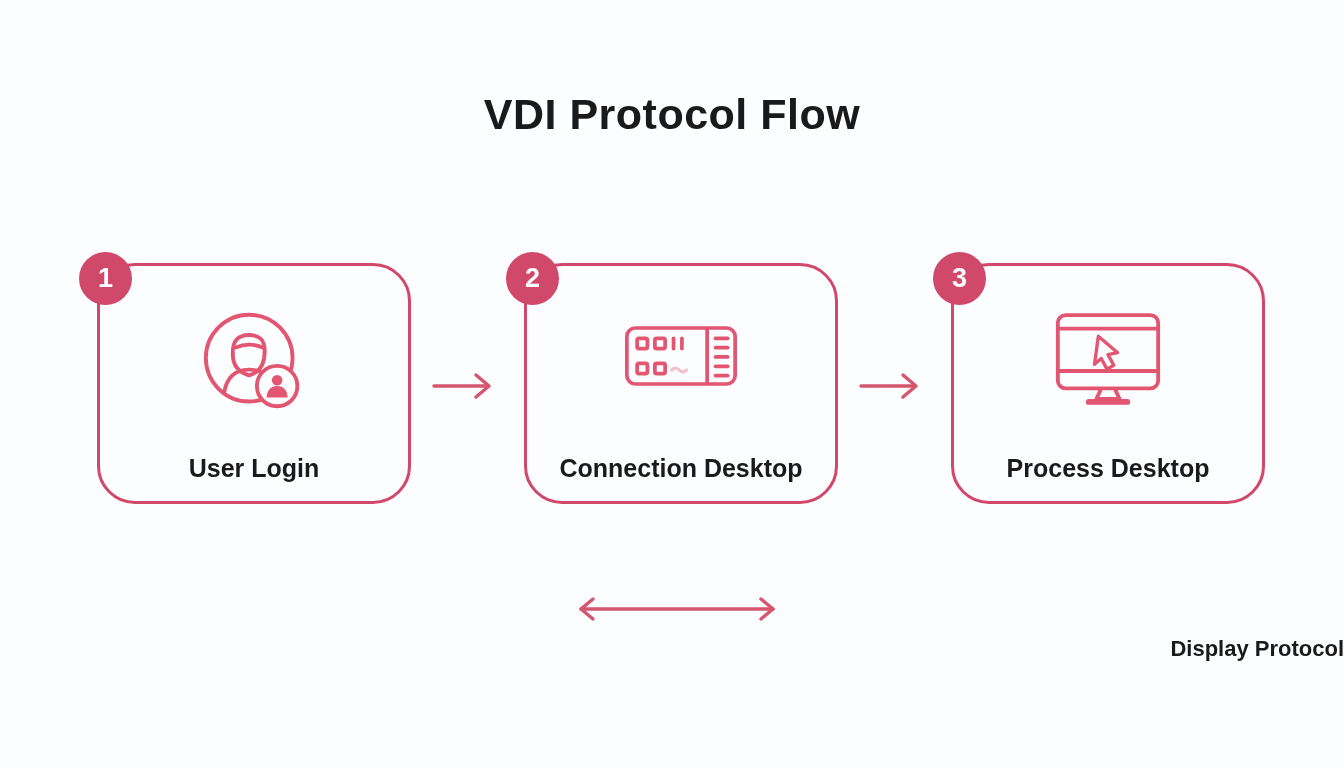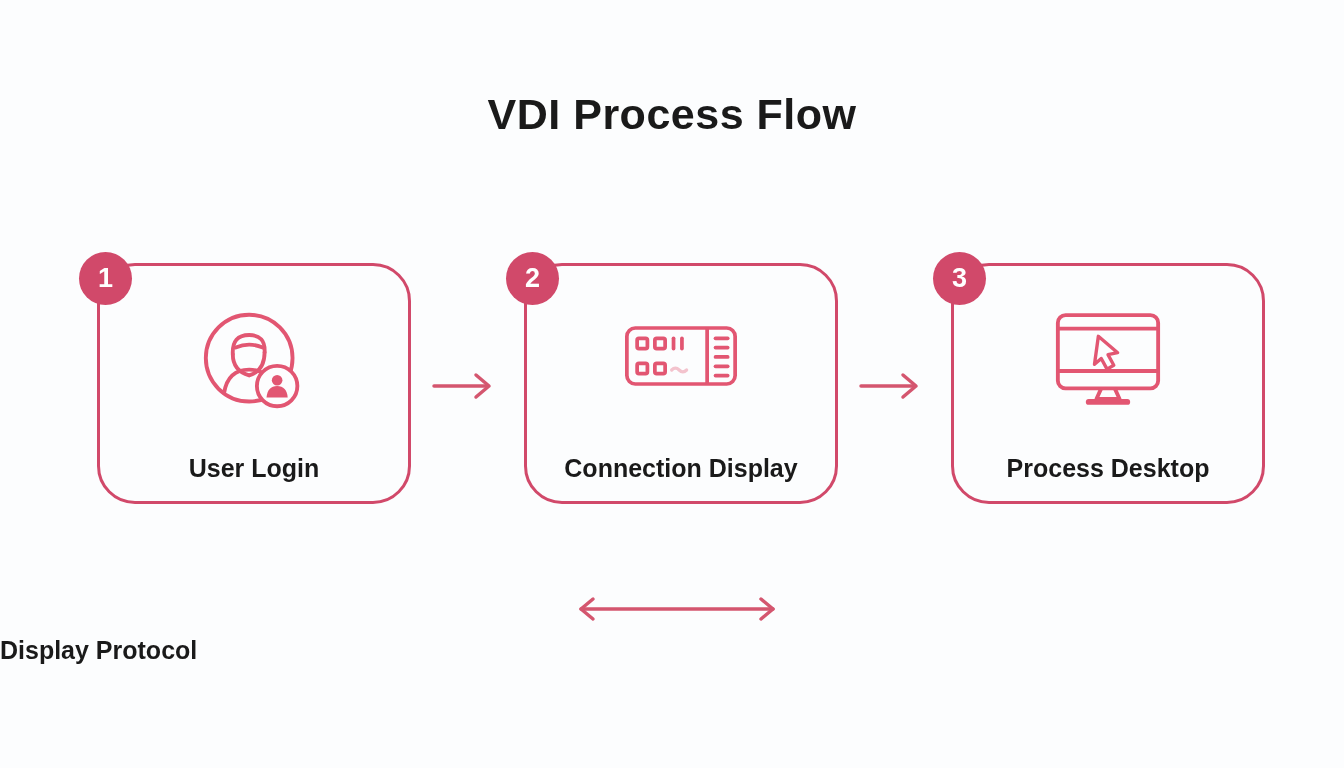--- a/index.html
+++ b/index.html
@@ -38,31 +38,31 @@
   }
   .flow-arrow{
     position:absolute;top:366px;color:var(--arrow,#d4566f);line-height:0;
   }
   .flow-arrow-1{left:430px;}
   .flow-arrow-2{left:857px;}
   .protocol-arrow{
     position:absolute;top:591px;left:569px;color:var(--arrow,#d4566f);line-height:0;
   }
   .protocol-label{
-    position:absolute;top:636px;left:0;width:100%;text-align:left;
-    font-size:25px;font-weight:700;color:var(--text,#1a1a1a);
+    position:absolute;top:636px;left:0;width:100%;text-align:right;
+    font-size:22px;font-weight:700;color:var(--text,#1a1a1a);
   }
   svg{display:block;}
 </style>
 </head>
 <body>
 
 <div class="canvas">
 
-  <div class="title">VDI Process Flow</div>
+  <div class="title">VDI Protocol Flow</div>
 
   <div class="step step-1">
     <div class="badge">1</div>
     <span class="icon-wrap icon-user">
       <svg width="106" height="106" viewBox="0 0 110 110" fill="none">
         <circle cx="50" cy="52" r="45" stroke="currentColor" stroke-width="4"></circle>
         <path d="M33,48 Q32,28 50,28 Q67,28 66,46" stroke="currentColor" stroke-width="4" stroke-linecap="round"></path>
         <path d="M33,48 Q33,65 50,70 Q66,65 66,46" stroke="currentColor" stroke-width="4" stroke-linecap="round"></path>
         <path d="M36,41 Q50,35 64,41" stroke="currentColor" stroke-width="4" stroke-linecap="round"></path>
         <path d="M24,88 Q28,64 50,64 Q72,64 76,88" stroke="currentColor" stroke-width="4" stroke-linecap="round"></path>
@@ -94,21 +94,21 @@
         <line x1="97" y1="53" x2="110" y2="53" stroke="currentColor" stroke-width="4" stroke-linecap="round"></line>
         <rect x="13" y="13" width="11" height="11" rx="2" stroke="currentColor" stroke-width="4"></rect>
         <rect x="32" y="13" width="11" height="11" rx="2" stroke="currentColor" stroke-width="4"></rect>
         <line x1="52" y1="13" x2="52" y2="24" stroke="currentColor" stroke-width="4" stroke-linecap="round"></line>
         <line x1="61" y1="13" x2="61" y2="24" stroke="currentColor" stroke-width="4" stroke-linecap="round"></line>
         <rect x="13" y="40" width="11" height="11" rx="2" stroke="currentColor" stroke-width="4"></rect>
         <rect x="32" y="40" width="11" height="11" rx="2" stroke="currentColor" stroke-width="4"></rect>
         <path d="M50,47 q4,-4 8,0 q4,4 8,0" stroke="currentColor" stroke-width="3.5" stroke-linecap="round" opacity="0.35"></path>
       </svg>
     </span>
-    <div class="step-label">Connection Display</div>
+    <div class="step-label">Connection Desktop</div>
   </div>
 
   <span class="flow-arrow flow-arrow-2">
     <svg width="70" height="40" viewBox="0 0 70 40" fill="none">
       <line x1="4" y1="20" x2="56" y2="20" stroke="currentColor" stroke-width="3.5" stroke-linecap="round"></line>
       <path d="M46,9 L59,20 L46,31" stroke="currentColor" stroke-width="3.5" fill="none" stroke-linecap="round" stroke-linejoin="round"></path>
     </svg>
   </span>
 
   <div class="step step-3">

